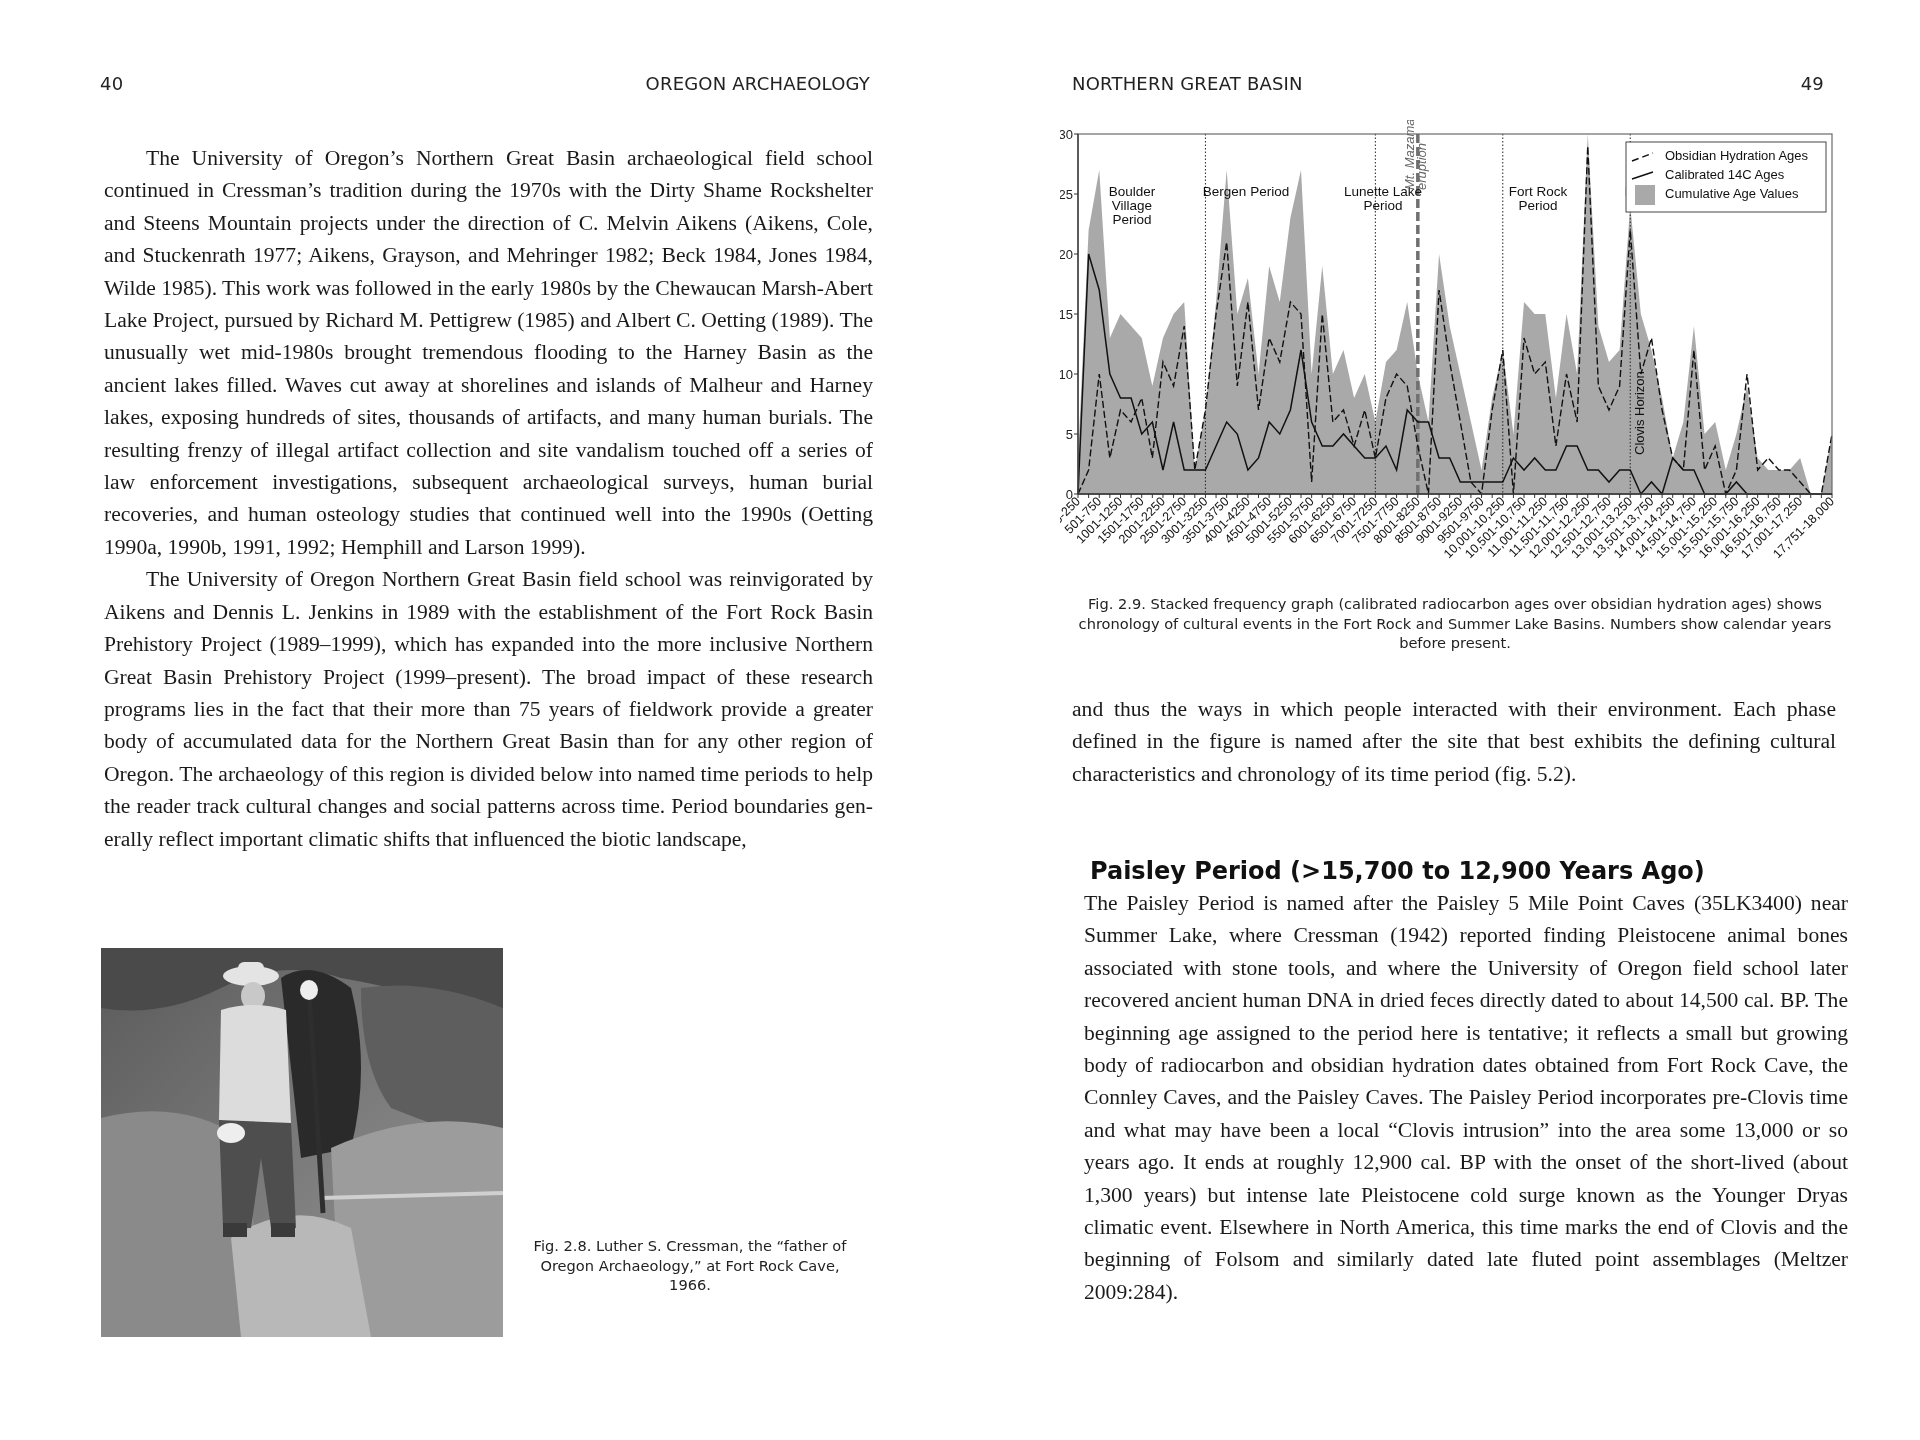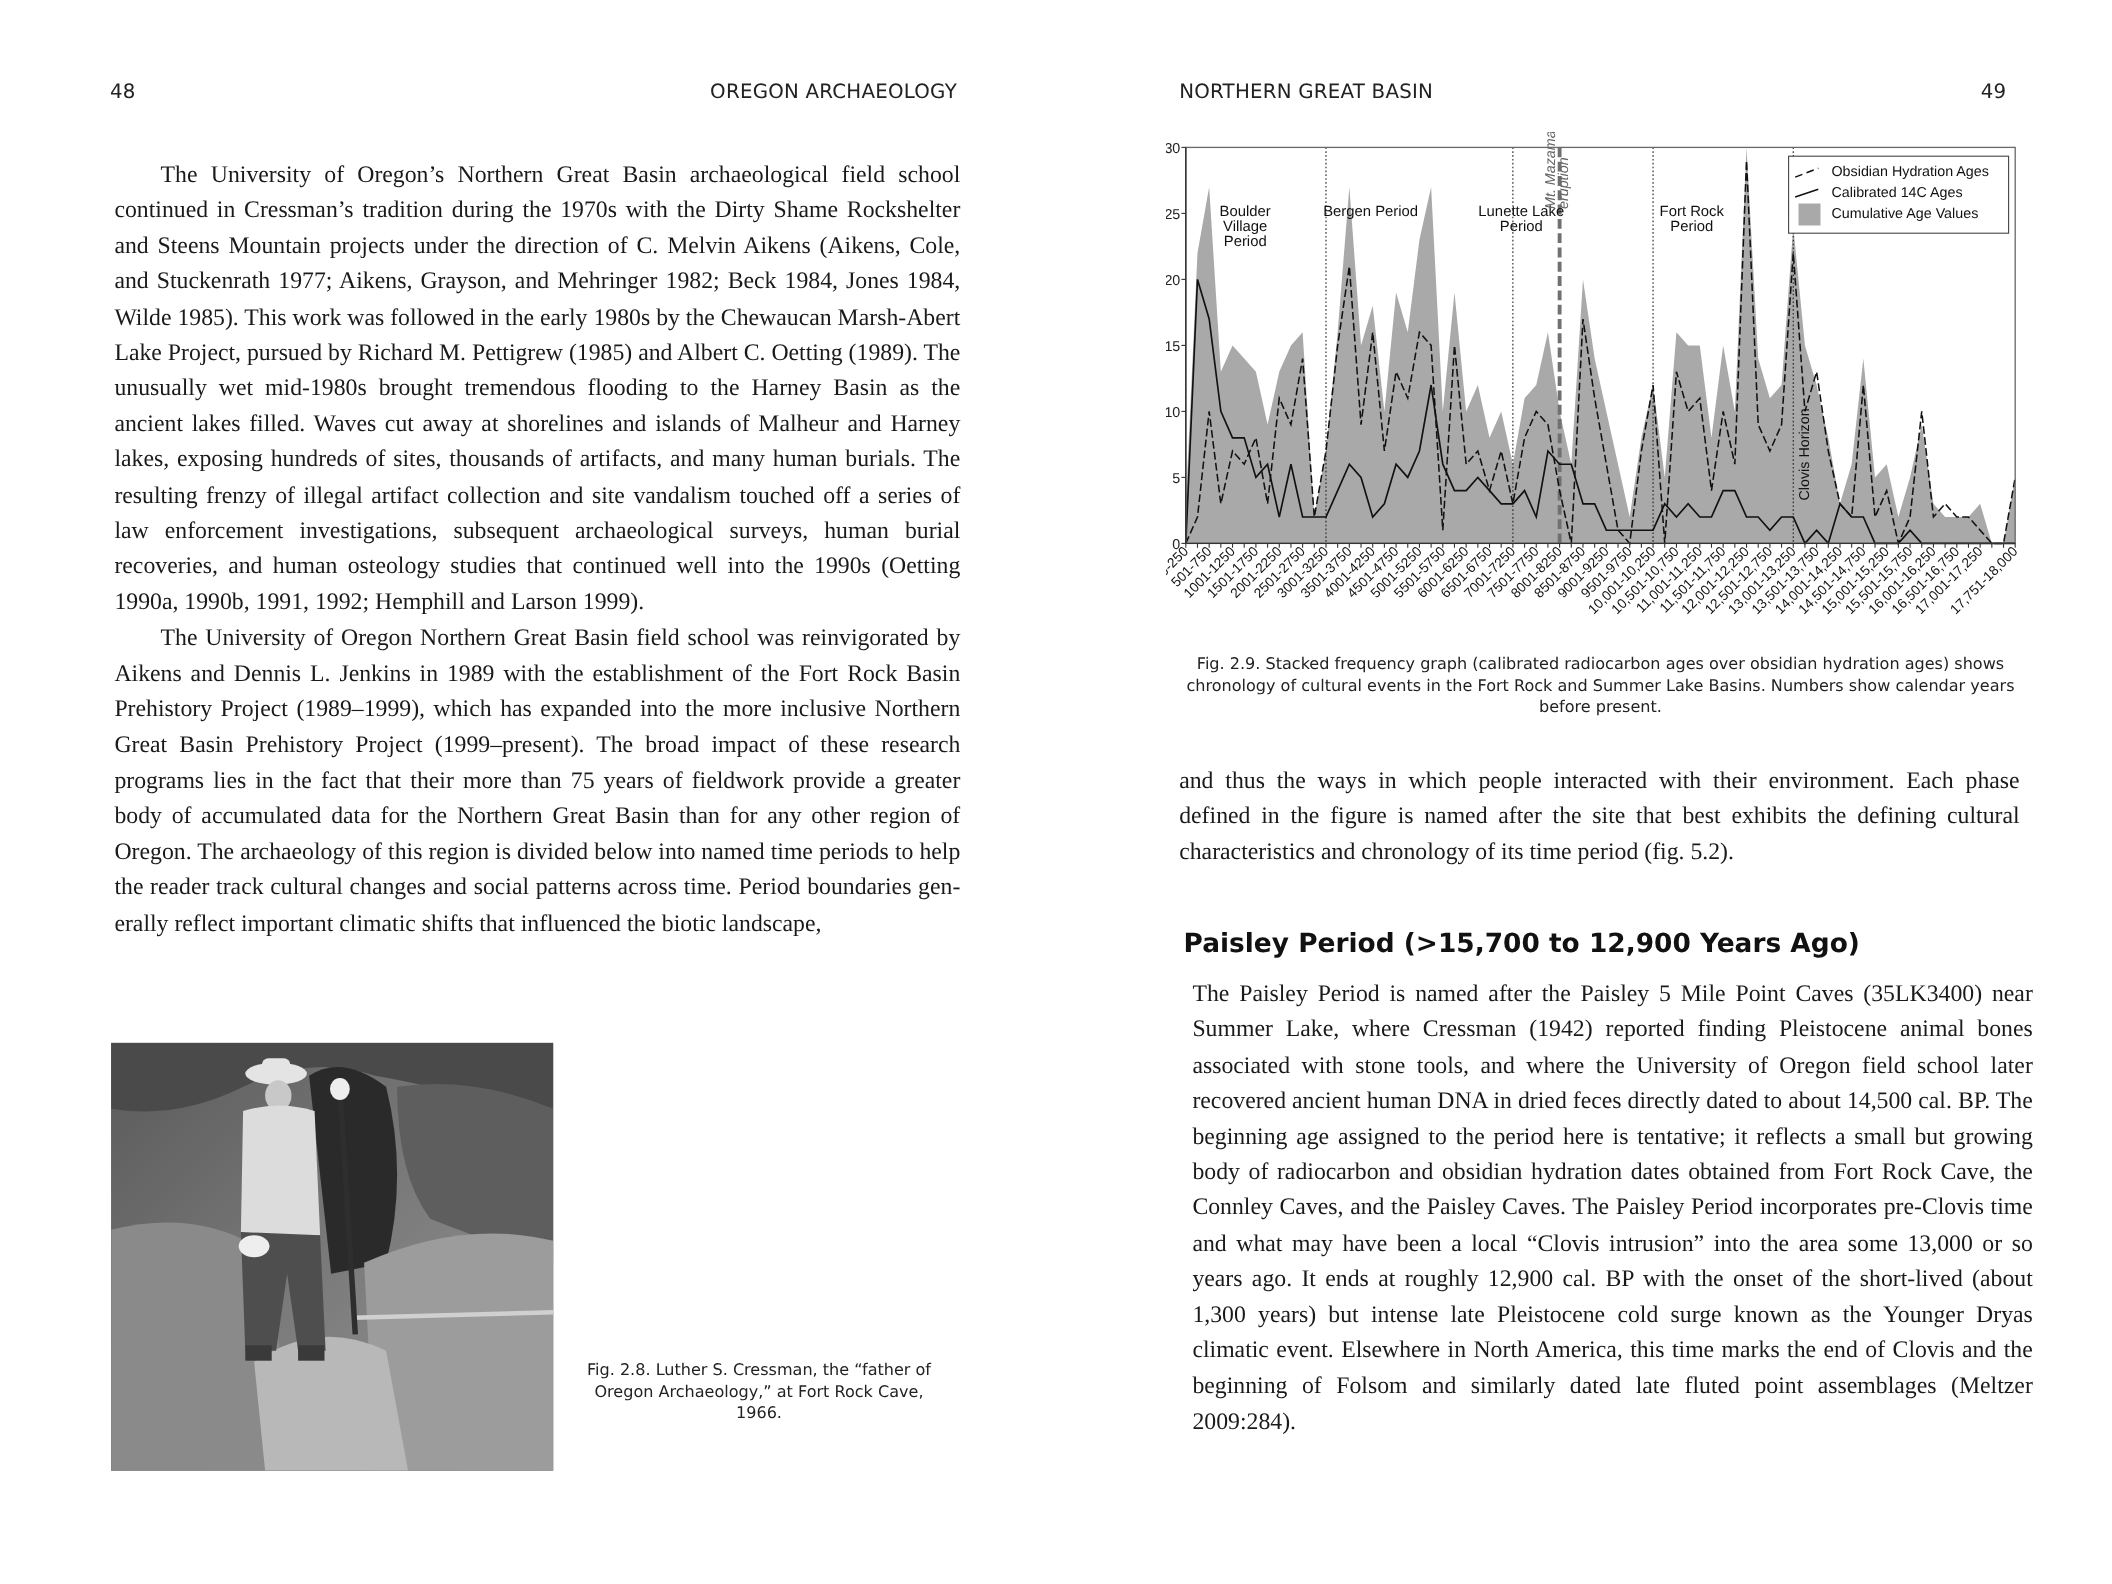--- a/index.html
+++ b/index.html
@@ -10,34 +10,34 @@
   .running-head { position: absolute; top: 73px; font-family: "DejaVu Sans", sans-serif; font-size: 18px; letter-spacing: 0.2px; color: #222; }
   .folio-left { left: 100px; }
   .head-left { right: 90px; }
   .head-right { left: 112px; }
   .folio-right { right: 96px; }
   .body-text { font-family: "Liberation Serif", serif; font-size: 21.6px; line-height: 32.4px; text-align: justify; color: #1a1a1a; margin: 0; hyphens: manual; }
   .body-text.indent { text-indent: 42px; }
   .left-col { position: absolute; left: 104px; width: 769px; top: 142px; }
   .right-text-a { position: absolute; left: 1072px; width: 764px; top: 693px; }
   .right-text-b { position: absolute; left: 1072px; width: 764px; top: 887px; margin-left: 12px; }
-  .section-heading { position: absolute; left: 1076px; top: 843px; font-family: "DejaVu Sans", sans-serif; font-weight: bold; font-size: 24px; color: #111; margin: 0; }
+  .section-heading { position: absolute; left: 1076px; top: 843px; font-family: "DejaVu Sans", sans-serif; font-weight: bold; font-size: 24px; color: #111; margin: 14px; }
   .photo { position: absolute; left: 101px; top: 948px; width: 402px; height: 389px; overflow: hidden; background: #6b6b6b; }
   .fig-caption { font-family: "DejaVu Sans", sans-serif; font-size: 14.6px; line-height: 19.5px; color: #222; text-align: center; }
   .caption-left { position: absolute; left: 520px; top: 1236px; width: 340px; }
   .caption-right { position: absolute; left: 1070px; top: 594px; width: 770px; }
   .chart-wrap { position: absolute; left: 1060px; top: 120px; width: 790px; height: 460px; }
   .chart-wrap svg { display: block; }
   .chart-wrap text { font-family: "Liberation Sans", sans-serif; }
 </style>
 </head>
 <body>
 
 <div class="page page-left">
-  <div class="running-head folio-left">48</div>
+  <div class="running-head folio-left">40</div>
   <div class="running-head head-left">OREGON ARCHAEOLOGY</div>
 </div>
 
 <div class="left-col">
   <p class="body-text indent">The University of Oregon’s Northern Great Basin archaeological field school continued in Cressman’s tradition during the 1970s with the Dirty Shame Rockshelter and Steens Mountain projects under the direction of C. Melvin Aikens (Aikens, Cole, and Stuckenrath 1977; Aikens, Grayson, and Mehringer 1982; Beck 1984, Jones 1984, Wilde 1985). This work was followed in the early 1980s by the Chewaucan Marsh-Abert Lake Project, pursued by Richard M. Pettigrew (1985) and Albert C. Oetting (1989). The unusually wet mid-1980s brought tremendous flooding to the Harney Basin as the ancient lakes filled. Waves cut away at shorelines and islands of Malheur and Harney lakes, expos­ing hundreds of sites, thousands of artifacts, and many human burials. The resulting frenzy of illegal artifact collection and site vandalism touched off a series of law enforcement investigations, subsequent archaeological surveys, human burial recoveries, and human osteology studies that continued well into the 1990s (Oetting 1990a, 1990b, 1991, 1992; Hemphill and Larson 1999).</p>
   <p class="body-text indent">The University of Oregon Northern Great Basin field school was rein­vigorated by Aikens and Dennis L. Jenkins in 1989 with the establishment of the Fort Rock Basin Prehistory Project (1989–1999), which has expanded into the more inclusive Northern Great Basin Prehistory Project (1999–present). The broad impact of these research programs lies in the fact that their more than 75 years of fieldwork provide a greater body of accumulated data for the Northern Great Basin than for any other region of Oregon. The archaeology of this region is divided below into named time periods to help the reader track cultural changes and social patterns across time. Period boundaries gen­erally reflect important climatic shifts that influenced the biotic landscape,</p>
 </div>
 
 <div class="photo">
   <svg width="402" height="389" viewBox="0 0 402 389">

